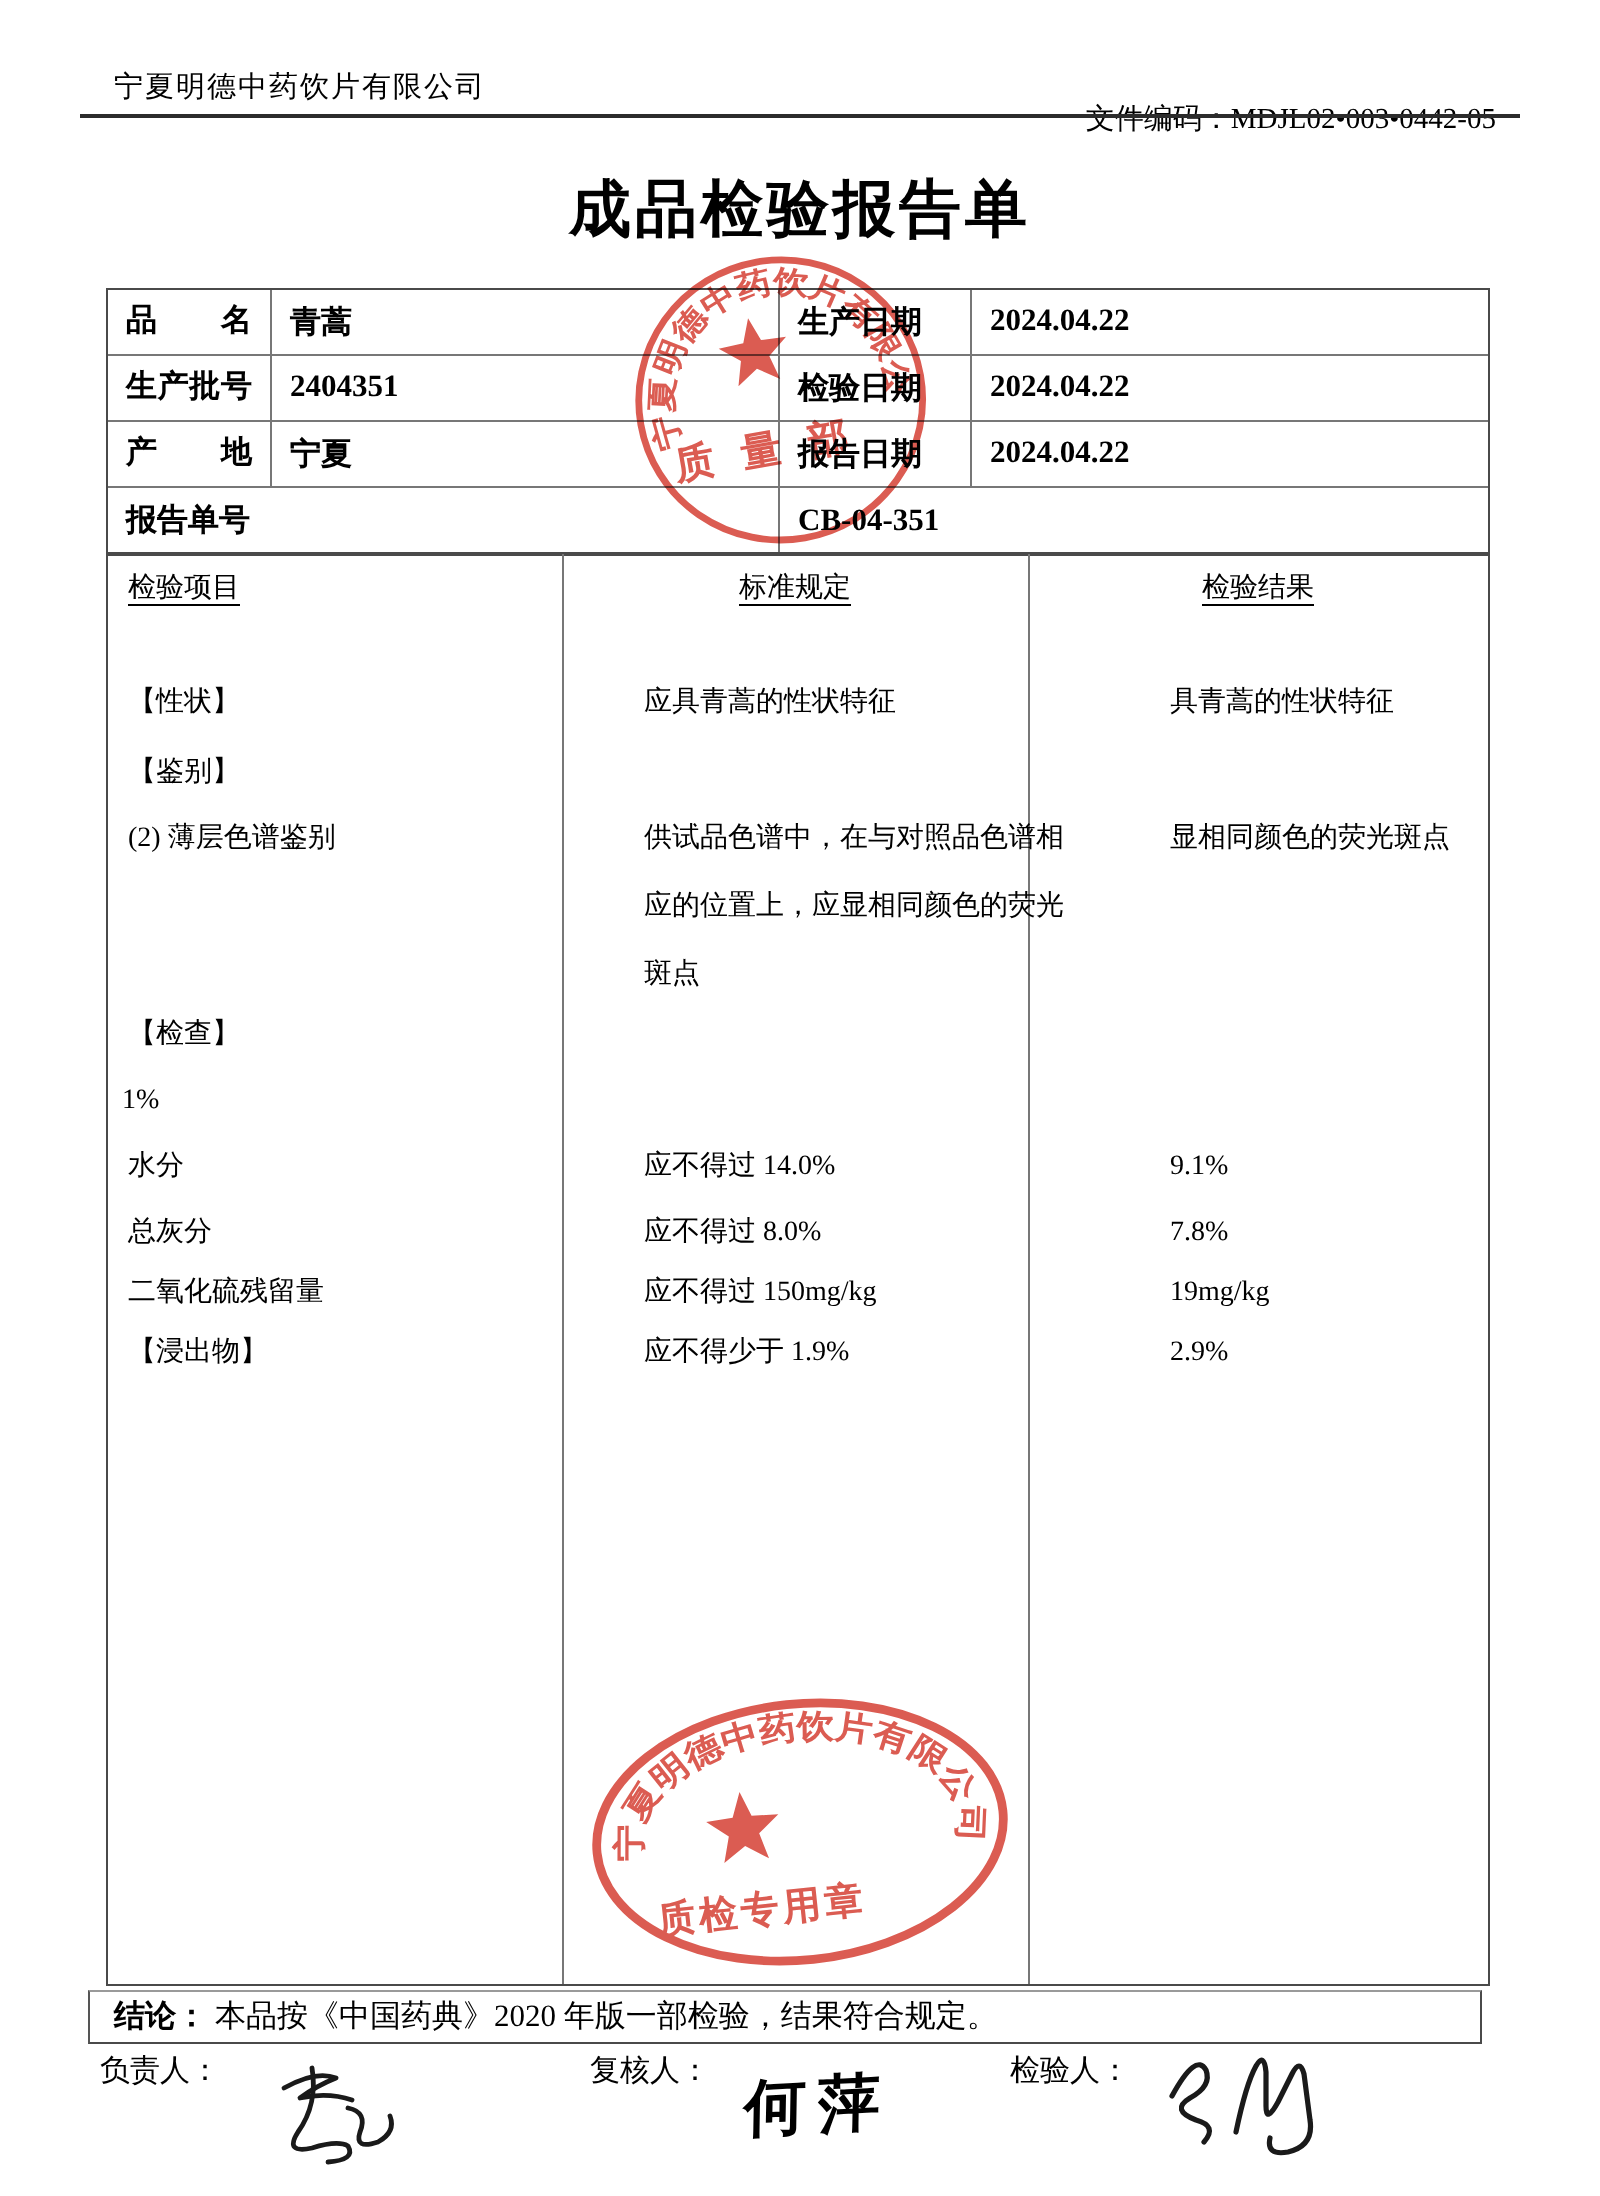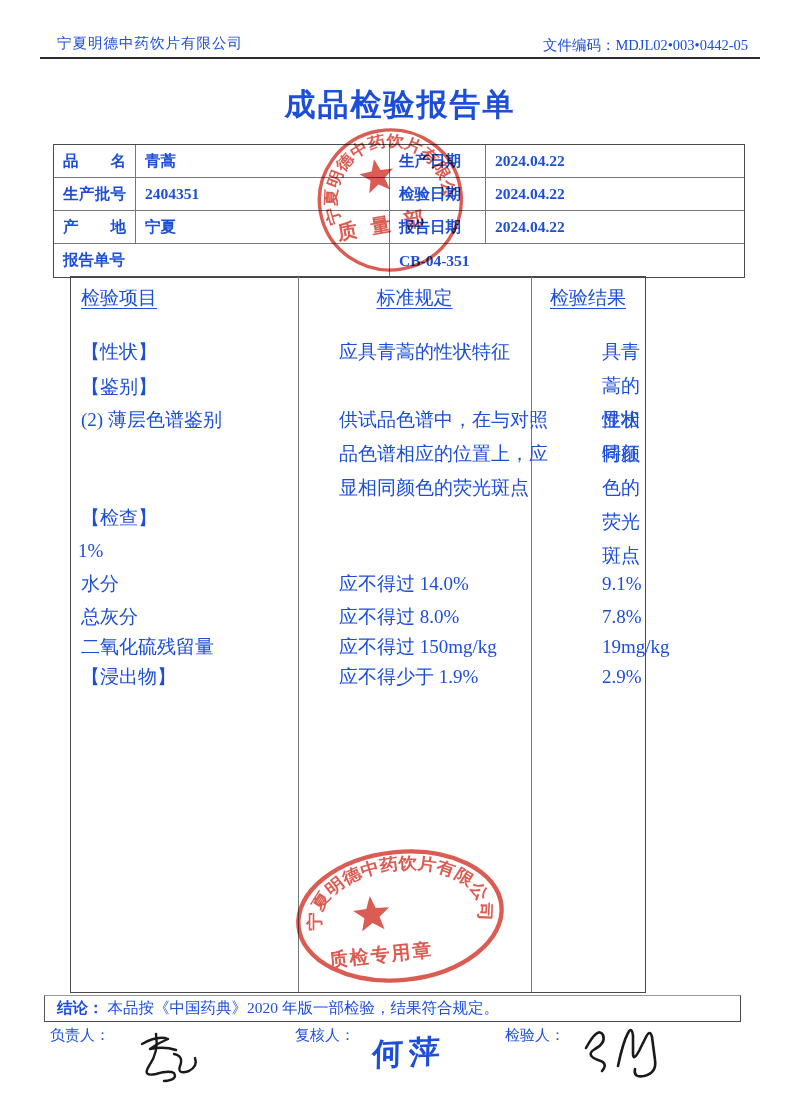--- a/index.html
+++ b/index.html
@@ -1,23 +1,23 @@
 <!DOCTYPE html>
 <html><head>
 <meta charset="utf-8">
 <style>
   html,body{margin:0;padding:0;background:#888;}
   .page{
     position:relative;width:800px;height:1098px;background:#ffffff;
-    font-family:"Liberation Serif","DejaVu Serif",serif;color:#1d4ed8;
+    font-family:"Liberation Serif","DejaVu Serif",serif;color:#000000;
     margin:0 auto;overflow:hidden;
   }
   
   .hdr-company{position:absolute;left:57px;top:34px;font-size:14.5px;letter-spacing:1px;}
-  .hdr-code{position:absolute;right:52px;top:36px;font-size:14.5px;}
+  .hdr-code{position:absolute;right:52px;top:50px;font-size:14.5px;}
   .hdr-rule{position:absolute;left:40px;top:57px;width:720px;height:2px;background:#2c2c2c;}
   
   .title{position:absolute;left:0;top:84px;width:800px;text-align:center;
     font-size:31px;font-weight:bold;letter-spacing:2px;}
   
   .info-table{
     position:absolute;left:53px;top:144px;width:692px;
     display:grid;grid-template-columns:82px 254px 96px 1fr;grid-auto-rows:33px;
     border:1.6px solid #4a4a4a;box-sizing:border-box;font-size:15.5px;font-weight:bold;
   }
@@ -25,22 +25,22 @@
     border-right:1.2px solid #777;border-bottom:1.2px solid #777;
     display:flex;align-items:center;padding:0 9px;box-sizing:border-box;white-space:nowrap;
   }
   .info-table .cell.lastcol{border-right:none;}
   .info-table .cell.lastrow{border-bottom:none;}
   .info-table .cell.jlabel{text-align:justify;text-align-last:justify;display:block;line-height:31px;}
   .span2a{grid-column:1 / 3;}
   .span2b{grid-column:3 / 5;}
   
   .main-table{
-    position:absolute;left:53px;top:276px;width:576px;height:717px;
-    border:1.6px solid #4a4a4a;box-sizing:border-box;font-size:19px;margin-left:17px;
+    position:absolute;left:53px;top:276px;width:692px;height:717px;
+    border:1.6px solid #4a4a4a;box-sizing:border-box;font-size:14px;
   }
   .vline{position:absolute;top:0;bottom:0;width:1.2px;background:#777;}
   .vline.v1{left:227px;}
   .vline.v2{left:460px;}
   .col-headers{position:absolute;left:0;top:8px;width:100%;display:grid;
     grid-template-columns:227px 233px 1fr;}
   .col-headers .h{text-decoration:underline;text-underline-offset:4px;}
   .col-headers .h1{padding-left:10px;}
   .col-headers .h2,.col-headers .h3{text-align:center;}
   .trow{position:absolute;left:0;width:100%;display:grid;grid-template-columns:227px 233px 1fr;line-height:34px;gap:32px;}

